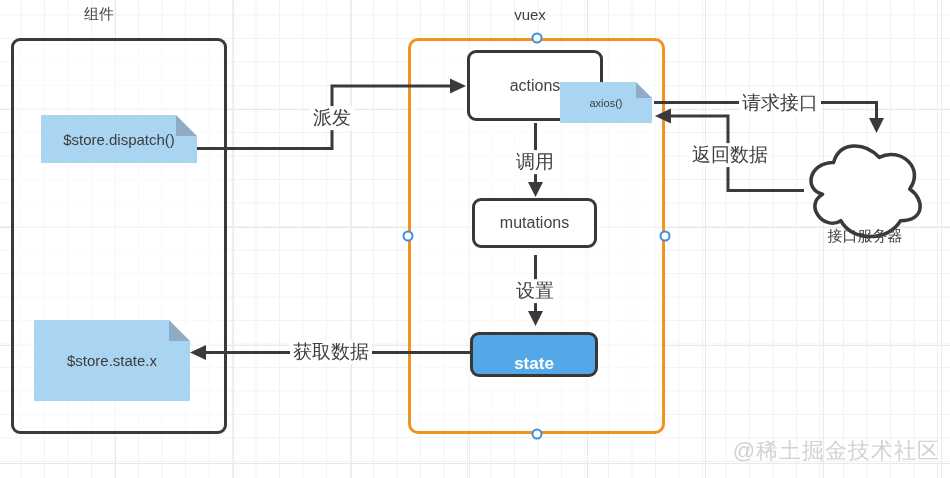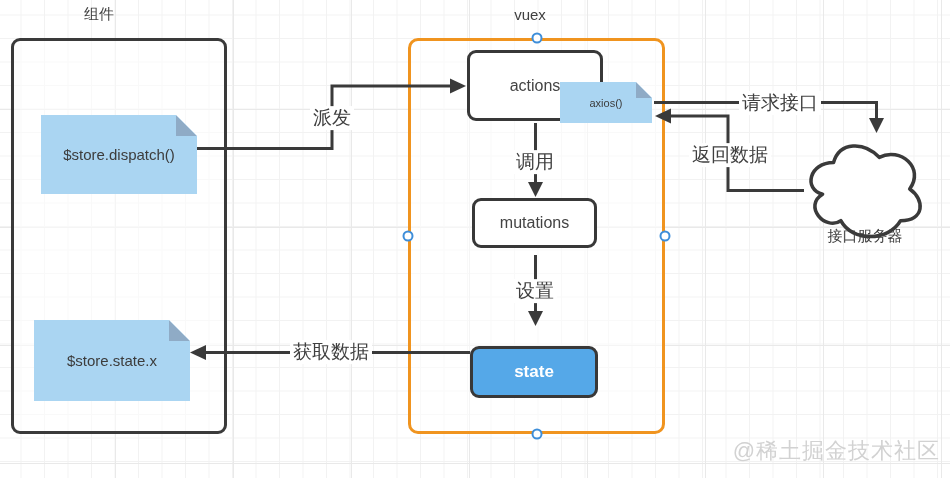--- a/index.html
+++ b/index.html
@@ -83,25 +83,25 @@
 
   <div class="abs group-box orange" style="left:408px;top:38px;width:257px;height:396px;"></div>
   <div class="abs group-label" style="left:530px;top:14px;">vuex</div>
 
   <div class="abs node" style="left:467px;top:50px;width:136px;height:71px;">
     <span>actions</span>
   </div>
   <div class="abs node" style="left:472px;top:198px;width:125px;height:50px;">
     <span>mutations</span>
   </div>
-  <div class="abs node state" style="left:470px;top:346px;width:128px;height:52px;">
+  <div class="abs node state" style="left:470px;top:332px;width:128px;height:45px;align-items:flex-end;">
     <span>state</span>
   </div>
 
-  <div class="abs note" style="left:41px;top:115px;width:156px;height:79px;clip-path:polygon(0 0,calc(100% - 21px) 0,100% 21px,100% 100%,0 100%);">
+  <div class="abs note" style="left:41px;top:115px;width:156px;height:48px;clip-path:polygon(0 0,calc(100% - 21px) 0,100% 21px,100% 100%,0 100%);">
     <span>$store.dispatch()</span>
     <span class="fold" style="width:21px;height:21px;clip-path:polygon(0 0,100% 100%,0 100%);"></span>
   </div>
   <div class="abs note" style="left:34px;top:320px;width:156px;height:81px;clip-path:polygon(0 0,calc(100% - 21px) 0,100% 21px,100% 100%,0 100%);">
     <span>$store.state.x</span>
     <span class="fold" style="width:21px;height:21px;clip-path:polygon(0 0,100% 100%,0 100%);"></span>
   </div>
   <div class="abs note" style="left:560px;top:82px;width:92px;height:41px;font-size:11px;clip-path:polygon(0 0,calc(100% - 16px) 0,100% 16px,100% 100%,0 100%);">
     <span>axios()</span>
     <span class="fold" style="width:16px;height:16px;clip-path:polygon(0 0,100% 100%,0 100%);"></span>

